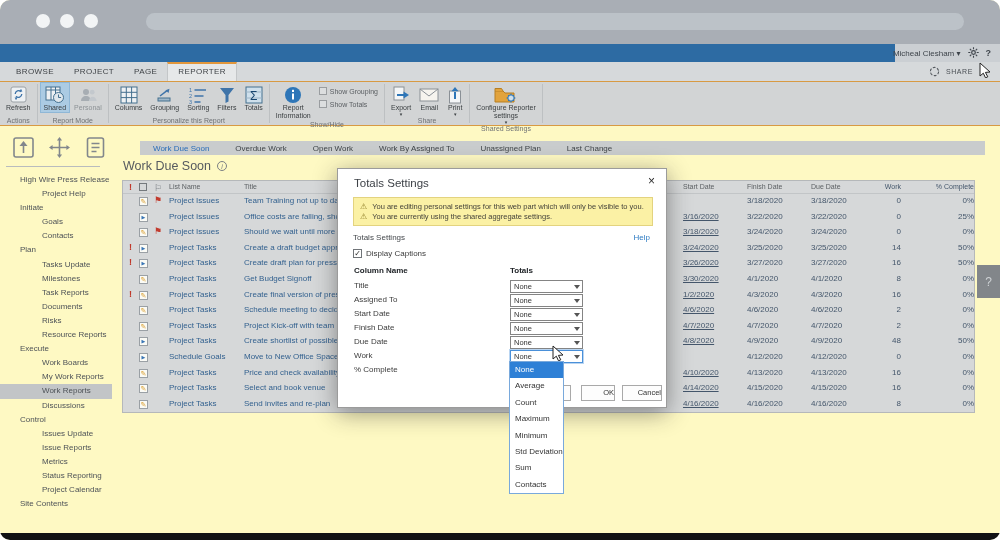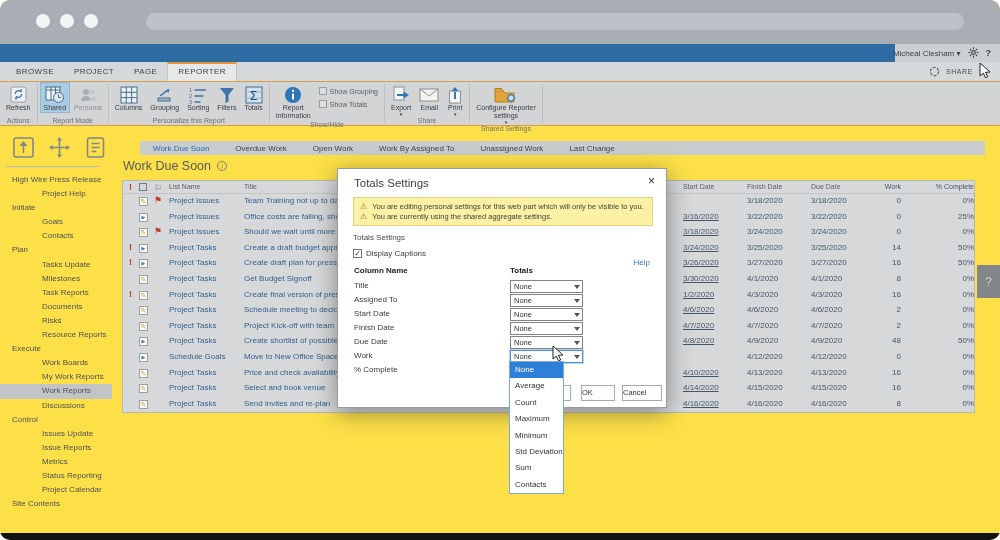--- a/index.html
+++ b/index.html
@@ -1,17 +1,17 @@
 <!DOCTYPE html>
 <html><head>
 <meta charset="utf-8">
 <style>
   * { box-sizing: border-box; margin: 0; padding: 0; }
   html,body { width:1000px; height:540px; background:#ffffff; font-family:"Liberation Sans",sans-serif; }
-  .frame { position:relative; width:1000px; height:540px; border-radius:10px; overflow:hidden; background:#fde047; }
+  .frame { position:relative; width:1000px; height:540px; border-radius:10px; overflow:hidden; background:#fef9c3; }
 
   
   .chrome { position:absolute; top:0; left:0; right:0; height:44px; background:#a9aeb5; }
   .dot { position:absolute; top:14px; width:14px; height:14px; border-radius:50%; background:#f2f4f5; }
   .addr { position:absolute; left:146px; top:13px; width:818px; height:17px; border-radius:9px; background:#bcc2c8; }
 
   
   .suite { position:absolute; top:44px; left:0; width:895px; height:18px; background:#2d6ba3; }
   .suite-right { position:absolute; top:44px; left:895px; right:0; height:18px; background:#cbcfd3;
     display:flex; align-items:center; justify-content:flex-end; gap:7px; padding-right:9px;
@@ -39,21 +39,21 @@
   .rdd { font-size:5px; color:#3c4043; line-height:4px; }
   .rchecks { display:flex; flex-direction:column; padding:5px 4px 0; gap:5px; }
   .rcheck { display:flex; align-items:center; font-size:7px; color:#5a5e62; gap:3px; white-space:nowrap; }
   .rcbox { width:8px; height:8px; border:1px solid #9a9da0; background:#dcdedf; display:inline-block; }
 
   
   .left-icons { position:absolute; left:12px; top:136px; display:flex; gap:13px; }
   .side-divider { position:absolute; left:6px; top:166px; width:94px; height:1px; background:#b9bcbe; }
   .snav { position:absolute; left:0; top:173px; width:112px; font-size:8px; color:#4d5257; }
   .sitem { line-height:14.1px; height:14.1px; white-space:nowrap; overflow:hidden; }
-  .lvl0 { padding-left:12px; }
+  .lvl0 { padding-left:20px; }
   .lvl1 { padding-left:42px; }
   .sitem.sel { background:#c2c5c7; }
 
   .rstrip { position:absolute; left:140px; top:141px; width:845px; height:14px; background:#c9cccd; display:flex; align-items:center; font-size:8px; color:#3e4347; }
   .rptab { padding:0 13px; white-space:nowrap; }
   .rptab.active { color:#2a6db8; }
 
   .page-title { position:absolute; left:123px; top:159px; font-size:12.5px; color:#565a5f; display:flex; align-items:center; gap:6px; }
   .info-circle { width:10px; height:10px; border-radius:50%; border:1px solid #7c8084; color:#7c8084; font-size:7px; display:inline-flex; align-items:center; justify-content:center; font-style:italic; }
 
@@ -81,32 +81,32 @@
   .help-tab { position:absolute; left:977px; top:265px; width:23px; height:33px; background:#82868a; color:#ced2d5; font-size:12px; display:flex; align-items:center; justify-content:center; }
 
   
   .modal { position:absolute; left:337px; top:168px; width:330px; height:240px; background:#ffffff; border:1px solid #9b9b9b; box-shadow:0 5px 22px rgba(30,30,30,.45); z-index:100; }
   .m-title { position:absolute; left:16px; top:8px; font-size:11.5px; color:#3e4248; }
   .m-close { position:absolute; right:11px; top:6px; font-size:12px; color:#2d2d2d; line-height:12px; }
   .m-warn { position:absolute; left:15px; top:28px; width:300px; height:29px; background:#fbf1a5; border:1px solid #e3d37f; padding:2px 6px; display:flex; flex-direction:column; justify-content:center; gap:1px; }
   .wline { display:flex; gap:5px; font-size:7.5px; color:#45433a; align-items:center; }
   .wline .warn-tri { color:#8d7d26; font-size:8px; }
   .m-sec { position:absolute; left:15px; top:64px; font-size:8px; color:#44484c; }
-  .m-help { position:absolute; right:16px; top:64px; font-size:8px; color:#2f7cc3;margin-top:25px; }
+  .m-help { position:absolute; right:16px; top:64px; font-size:8px; color:#2f7cc3; }
   .m-cap { position:absolute; left:15px; top:80px; display:flex; align-items:center; gap:4px; font-size:8px; color:#3c3c3c; }
   .m-cb { width:9px; height:9px; border:1px solid #707478; background:#fff; font-size:8px; line-height:8px; text-align:center; color:#2b2b2b; }
   .m-colhdr { position:absolute; top:97px; font-size:8px; font-weight:bold; color:#202428; }
   .m-rows { position:absolute; left:0; top:111px; right:0; }
   .mrow { position:relative; height:14px; }
   .mlabel { position:absolute; left:16px; top:1px; font-size:8px; color:#3c3c3c; white-space:nowrap; }
   .msel { position:absolute; left:172px; top:0; width:73px; height:13px; background:#fff; border:1px solid #848484; }
   .msel.focused { border-color:#4a90d9; box-shadow:0 0 0 1px #b9d5f2; }
   .mselval { position:absolute; left:3px; top:1px; font-size:7.5px; color:#333; }
   .mselarr { position:absolute; right:2px; top:4px; width:0; height:0; border-left:3px solid transparent; border-right:3px solid transparent; border-top:4px solid #555; }
-  .mbtn { position:absolute; top:216px; height:16px; font-size:7.5px; background:#fdfdfd; border:1px solid #a9a9a9; text-align:left; line-height:14px; color:#333; }
+  .mbtn { position:absolute; top:216px; height:16px; font-size:7.5px; background:#fdfdfd; border:1px solid #a9a9a9; text-align:right; line-height:14px; color:#333; }
   .b-cov { left:181px; width:52px; }
   .b-ok { left:243px; width:34px; }
   .b-cancel { left:284px; width:40px; }
 
   
   .ddlist { position:absolute; left:509px; top:361px; width:55px; background:#fff; border:1px solid #79a9dc; z-index:120; }
   .opt { height:16.4px; line-height:16.4px; padding-left:5px; font-size:8px; color:#333; white-space:nowrap; }
   .opt.selected { background:#2e80d6; color:#fff; }
 
   .cursor { position:absolute; left:552px; top:345px; z-index:200; }
@@ -390,21 +390,21 @@
       <div class="sitem lvl1">Status Reporting</div>
       <div class="sitem lvl1">Project Calendar</div>
       <div class="sitem lvl0">Site Contents</div>
     </div>
 
   <div class="rstrip" id="report-tabs">
       <span class="rptab active">Work Due Soon</span>
       <span class="rptab">Overdue Work</span>
       <span class="rptab">Open Work</span>
       <span class="rptab">Work By Assigned To</span>
-      <span class="rptab">Unassigned Work</span>
+      <span class="rptab">Unassigned Plan</span>
       <span class="rptab">Last Change</span>
     </div>
 
   <div class="page-title">
     <span>Work Due Soon</span>
     <span class="info-circle">i</span>
   </div>
 
   <div class="gridtbl">
     <div class="thead">

